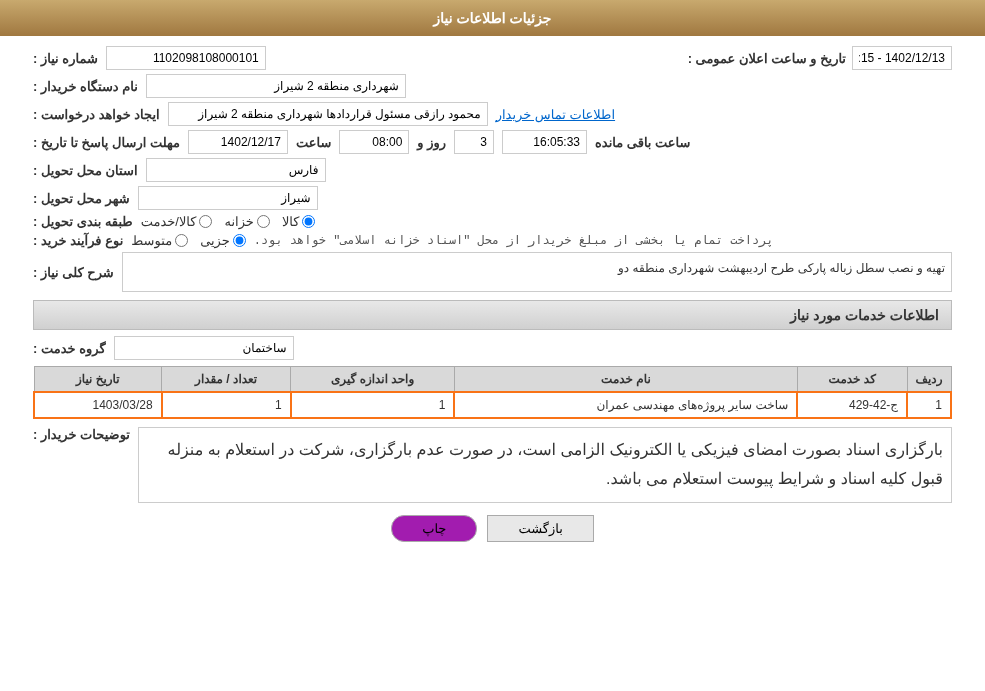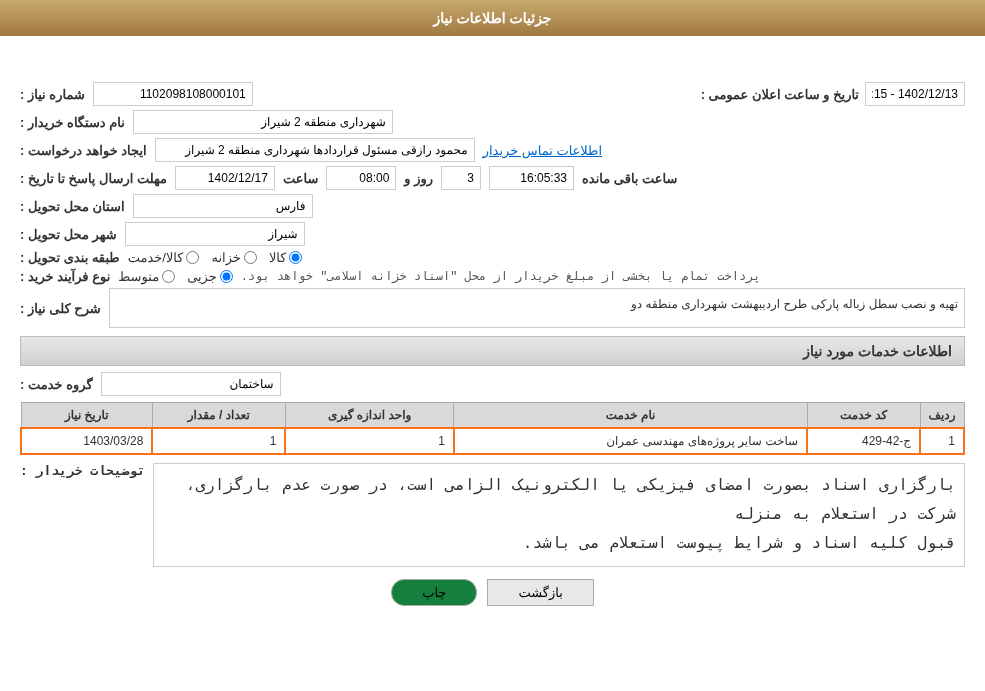--- a/index.html
+++ b/index.html
@@ -18,22 +18,21 @@
     }
     .header-bar {
       background: linear-gradient(to bottom, #c8a96e, #a07840);
       color: #fff;
       text-align: center;
       padding: 10px 20px;
       font-size: 14px;
       font-weight: bold;
     }
     .content-area {
-      padding: 10px 20px;
-      margin-top: 36px;
+      padding: 10px 33px;
     }
     .input-box {
       border: 1px solid #ccc;
       background: #fff;
       padding: 3px 6px;
       font-size: 12px;
       font-family: Tahoma, Arial, sans-serif;
       direction: rtl;
       height: 24px;
     }
@@ -121,21 +120,21 @@
     }
     .btn {
       padding: 5px 30px;
       font-size: 13px;
       font-family: Tahoma, Arial, sans-serif;
       cursor: pointer;
       border: 1px solid #aaa;
       background: #f5f5f5;
     }
     .btn-print {
-      background: #15803d;
+      background: #a21caf;
       border-radius: 13px;
     }
     .btn-back {
       background: #e8e8e8;
     }
     .grid-label {
       font-weight: bold;
       text-align: right;
       white-space: nowrap;
     }
@@ -270,21 +269,21 @@
       <td>1</td>
       <td>ج-42-429</td>
       <td>ساخت سایر پروژه‌های مهندسی عمران</td>
       <td>1</td>
       <td>1</td>
       <td>1403/03/28</td>
     </tr>
         </tbody>
     </table>
 
-    <div class="row-line" style="align-items:flex-start; margin-top:8px;font-family:Liberation Mono, monospace;">
+    <div class="row-line" style="align-items:flex-start; margin-top:8px;">
       <span class="grid-label">توضیحات خریدار :</span>
       <div class="notes-box" style="flex:1;">
         <div>بارگزاری اسناد بصورت امضای فیزیکی یا الکترونیک الزامی است، در صورت عدم بارگزاری، شرکت در استعلام به منزله</div>
         <div>قبول کلیه اسناد و شرایط پیوست استعلام می باشد.</div>
       </div>
     </div>
 
     <div class="buttons-row">
       <button class="btn btn-back">بازگشت</button>
       <button class="btn btn-print">چاپ</button>

